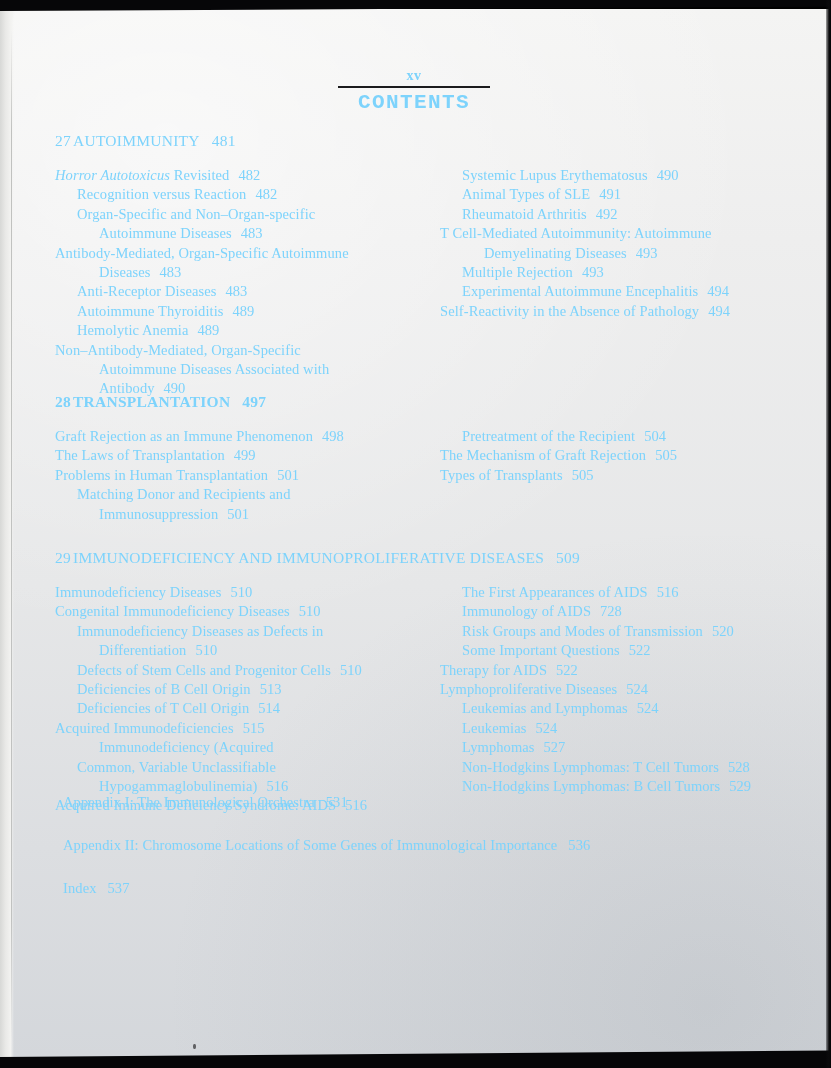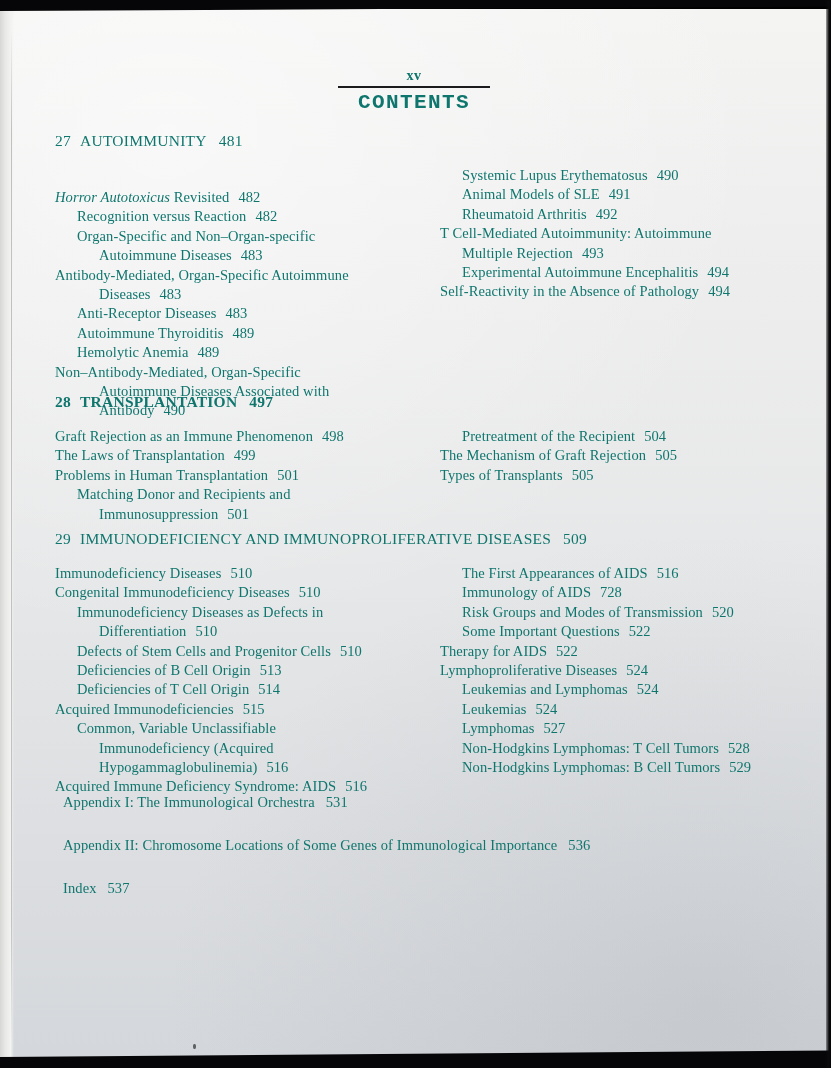--- a/index.html
+++ b/index.html
@@ -97,21 +97,21 @@
     opacity: .75;
   }
 
   
   #content {
     position: absolute;
     left: 0;
     top: 0;
     width: 831px;
     height: 1049px;
-    color: #0f766e;
+    color: #7dd3fc;
   }
 
   .folio-block {
     position: absolute;
     left: 338px;
     top: 67px;
     width: 152px;
     text-align: center;
   }
   .folio {
@@ -139,21 +139,21 @@
     left: 0;
     width: 831px;
   }
   .chapter-head {
     position: absolute;
     font-size: 15.5px;
     line-height: 19px;
     letter-spacing: .25px;
     white-space: nowrap;
   }
-  .chapter-head .cnum { margin-right: 9px; }
+  .chapter-head .cnum { margin-right: 2px; }
   .chapter-head .cpage { margin-left: 12px; }
 
   .col {
     position: absolute;
     font-size: 14.5px;
     line-height: 19.4px;
   }
   .col.left  { left: 55px;  width: 372px; }
   .col.right { left: 440px; width: 390px; }
 
@@ -196,72 +196,73 @@
 
     <div class="folio-block">
       <div class="folio">xv</div>
       <div class="folio-rule"></div>
       <div class="contents-title">CONTENTS</div>
     </div>
 
     <div id="chapters">
         <div class="chapter" style="top: 131px; height: 1px;">
           <div class="chapter-head" style="left: 55px; top: 0px;"><span class="cnum">27</span><span>AUTOIMMUNITY</span><span class="cpage">481</span></div>
-          <div class="col left" style="top: 35px; margin-top: 22px;">
+          <div class="col left" style="top: 35px;">
             <div class="entry lv0"><span class="it">Horror Autotoxicus</span> <span>Revisited</span><span class="pg">482</span></div>
             <div class="entry lv1"><span>Recognition versus Reaction</span><span class="pg">482</span></div>
             <div class="entry lv1"><span>Organ-Specific and Non–Organ-specific</span></div>
             <div class="entry lv2"><span>Autoimmune Diseases</span><span class="pg">483</span></div>
             <div class="entry lv0"><span>Antibody-Mediated, Organ-Specific Autoimmune</span></div>
             <div class="entry lv2"><span>Diseases</span><span class="pg">483</span></div>
             <div class="entry lv1"><span>Anti-Receptor Diseases</span><span class="pg">483</span></div>
             <div class="entry lv1"><span>Autoimmune Thyroiditis</span><span class="pg">489</span></div>
             <div class="entry lv1"><span>Hemolytic Anemia</span><span class="pg">489</span></div>
             <div class="entry lv0"><span>Non–Antibody-Mediated, Organ-Specific</span></div>
             <div class="entry lv2"><span>Autoimmune Diseases Associated with</span></div>
             <div class="entry lv2"><span>Antibody</span><span class="pg">490</span></div>
           </div>
           <div class="col right" style="top: 35px;">
             <div class="entry lv1"><span>Systemic Lupus Erythematosus</span><span class="pg">490</span></div>
-            <div class="entry lv1"><span>Animal Models of SLE</span><span class="pg">491</span></div>
+            <div class="entry lv1"><span>Animal Types of SLE</span><span class="pg">491</span></div>
             <div class="entry lv1"><span>Rheumatoid Arthritis</span><span class="pg">492</span></div>
             <div class="entry lv0"><span>T Cell-Mediated Autoimmunity: Autoimmune</span></div>
+            <div class="entry lv2"><span>Demyelinating Diseases</span><span class="pg">493</span></div>
             <div class="entry lv1"><span>Multiple Rejection</span><span class="pg">493</span></div>
             <div class="entry lv1"><span>Experimental Autoimmune Encephalitis</span><span class="pg">494</span></div>
             <div class="entry lv0"><span>Self-Reactivity in the Absence of Pathology</span><span class="pg">494</span></div>
           </div>
         </div>
         <div class="chapter" style="top: 392px; height: 1px;">
           <div class="chapter-head" style="left: 55px; top: 0px; font-weight: bold;"><span class="cnum">28</span><span>TRANSPLANTATION</span><span class="cpage">497</span></div>
           <div class="col left" style="top: 35px;">
             <div class="entry lv0"><span>Graft Rejection as an Immune Phenomenon</span><span class="pg">498</span></div>
             <div class="entry lv0"><span>The Laws of Transplantation</span><span class="pg">499</span></div>
             <div class="entry lv0"><span>Problems in Human Transplantation</span><span class="pg">501</span></div>
             <div class="entry lv1"><span>Matching Donor and Recipients and</span></div>
             <div class="entry lv2"><span>Immunosuppression</span><span class="pg">501</span></div>
           </div>
           <div class="col right" style="top: 35px;">
             <div class="entry lv1"><span>Pretreatment of the Recipient</span><span class="pg">504</span></div>
             <div class="entry lv0"><span>The Mechanism of Graft Rejection</span><span class="pg">505</span></div>
             <div class="entry lv0"><span>Types of Transplants</span><span class="pg">505</span></div>
           </div>
         </div>
-        <div class="chapter" style="top: 529px; height: 1px;">
+        <div class="chapter" style="top: 548px; height: 1px;">
           <div class="chapter-head" style="left: 55px; top: 0px;"><span class="cnum">29</span><span>IMMUNODEFICIENCY AND IMMUNOPROLIFERATIVE DISEASES</span><span class="cpage">509</span></div>
           <div class="col left" style="top: 35px;">
             <div class="entry lv0"><span>Immunodeficiency Diseases</span><span class="pg">510</span></div>
             <div class="entry lv0"><span>Congenital Immunodeficiency Diseases</span><span class="pg">510</span></div>
             <div class="entry lv1"><span>Immunodeficiency Diseases as Defects in</span></div>
             <div class="entry lv2"><span>Differentiation</span><span class="pg">510</span></div>
             <div class="entry lv1"><span>Defects of Stem Cells and Progenitor Cells</span><span class="pg">510</span></div>
             <div class="entry lv1"><span>Deficiencies of B Cell Origin</span><span class="pg">513</span></div>
             <div class="entry lv1"><span>Deficiencies of T Cell Origin</span><span class="pg">514</span></div>
             <div class="entry lv0"><span>Acquired Immunodeficiencies</span><span class="pg">515</span></div>
+            <div class="entry lv2"><span>Immunodeficiency (Acquired</span></div>
             <div class="entry lv1"><span>Common, Variable Unclassifiable</span></div>
-            <div class="entry lv2"><span>Immunodeficiency (Acquired</span></div>
             <div class="entry lv2"><span>Hypogammaglobulinemia)</span><span class="pg">516</span></div>
             <div class="entry lv0"><span>Acquired Immune Deficiency Syndrome: AIDS</span><span class="pg">516</span></div>
           </div>
           <div class="col right" style="top: 35px;">
             <div class="entry lv1"><span>The First Appearances of AIDS</span><span class="pg">516</span></div>
             <div class="entry lv1"><span>Immunology of AIDS</span><span class="pg">728</span></div>
             <div class="entry lv1"><span>Risk Groups and Modes of Transmission</span><span class="pg">520</span></div>
             <div class="entry lv1"><span>Some Important Questions</span><span class="pg">522</span></div>
             <div class="entry lv0"><span>Therapy for AIDS</span><span class="pg">522</span></div>
             <div class="entry lv0"><span>Lymphoproliferative Diseases</span><span class="pg">524</span></div>

